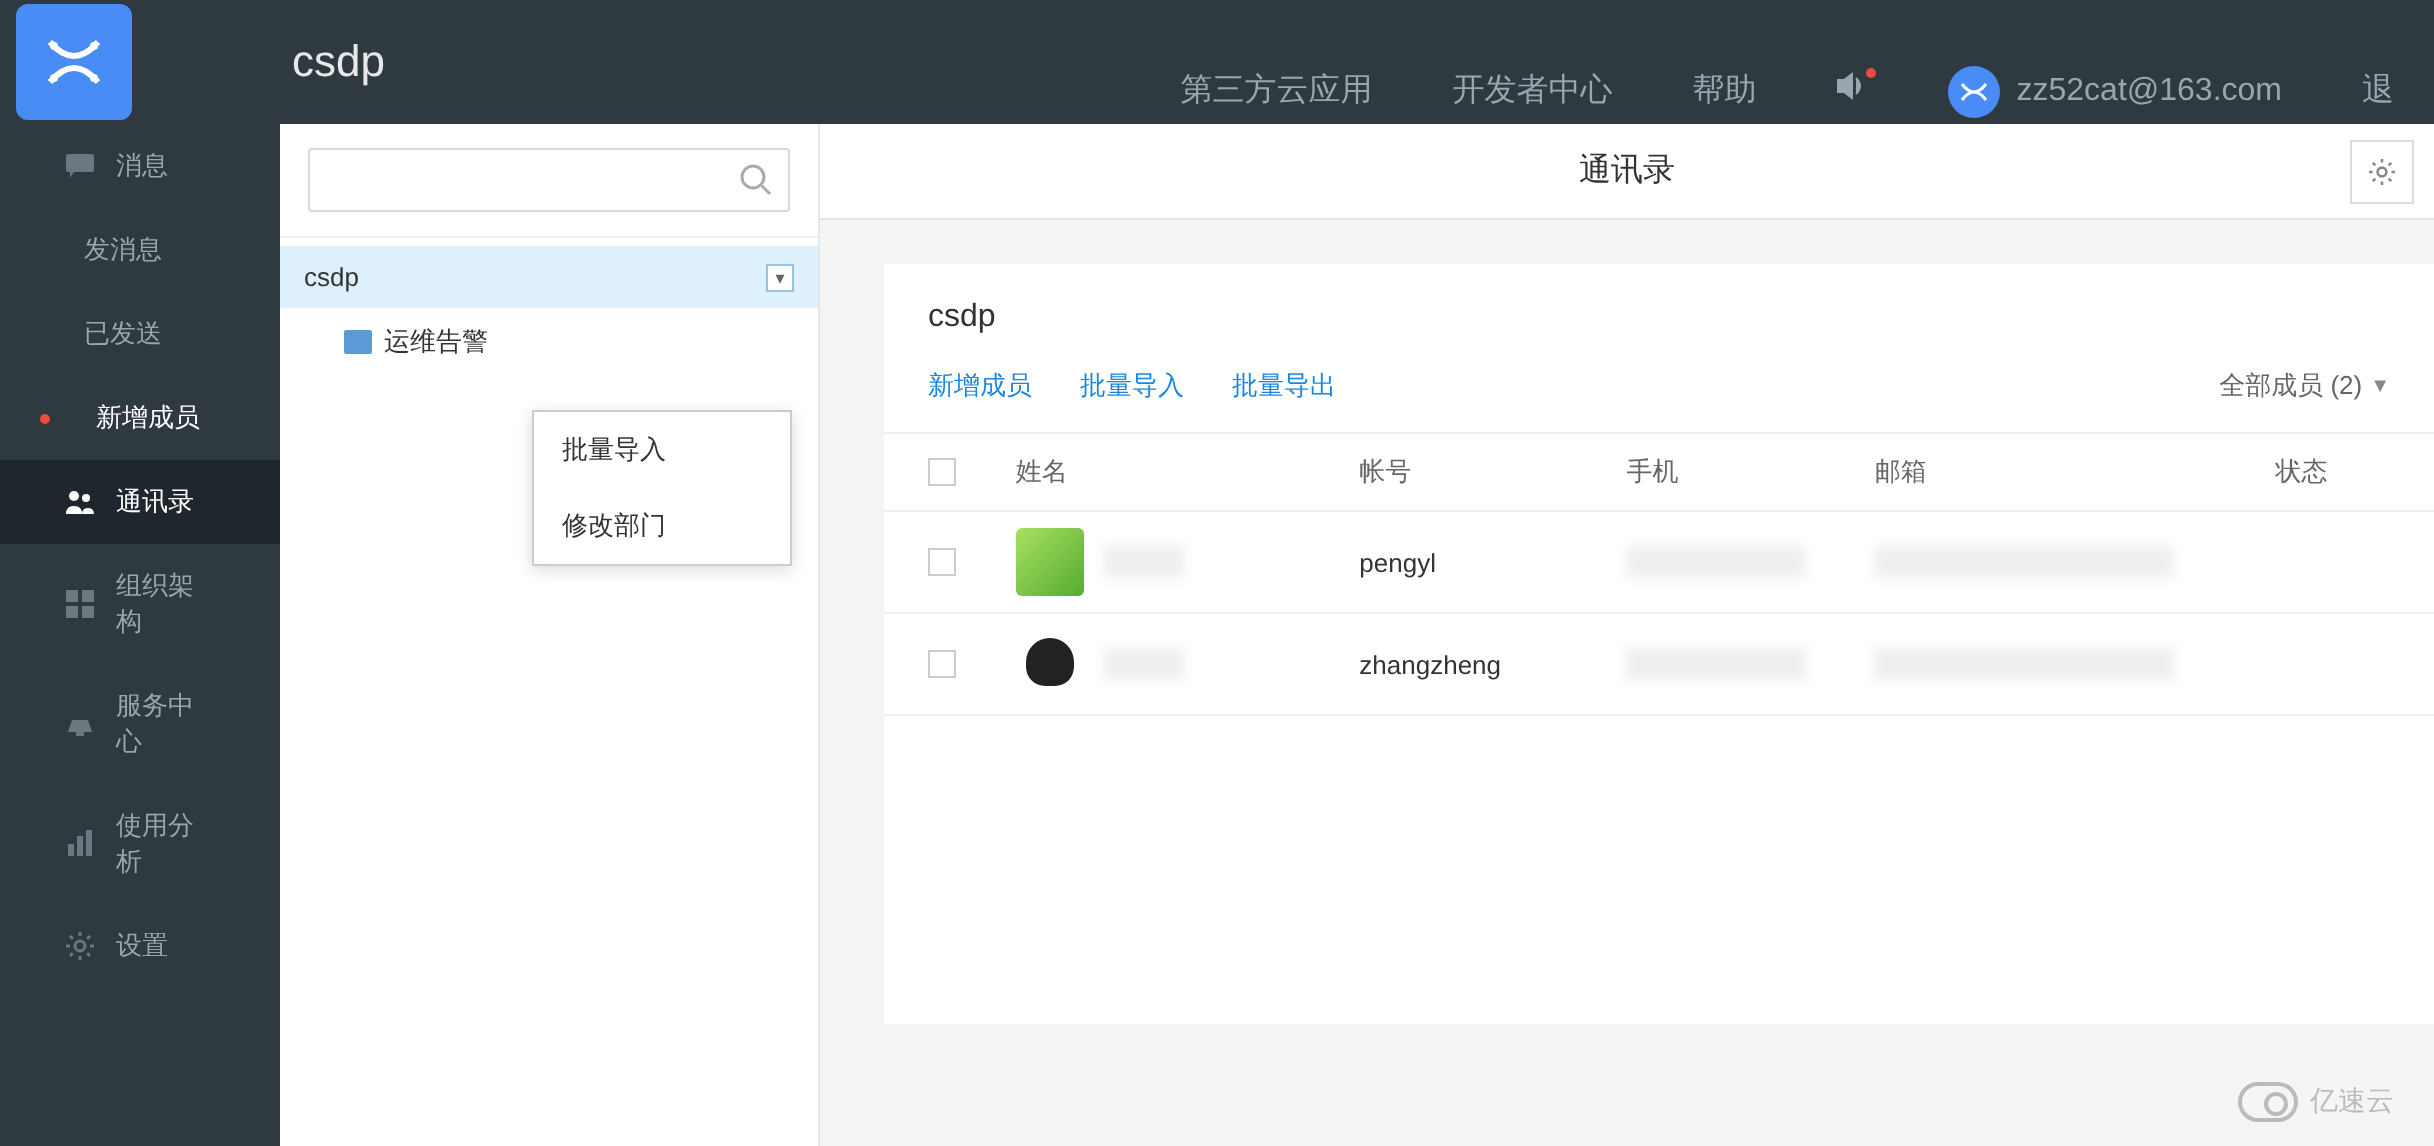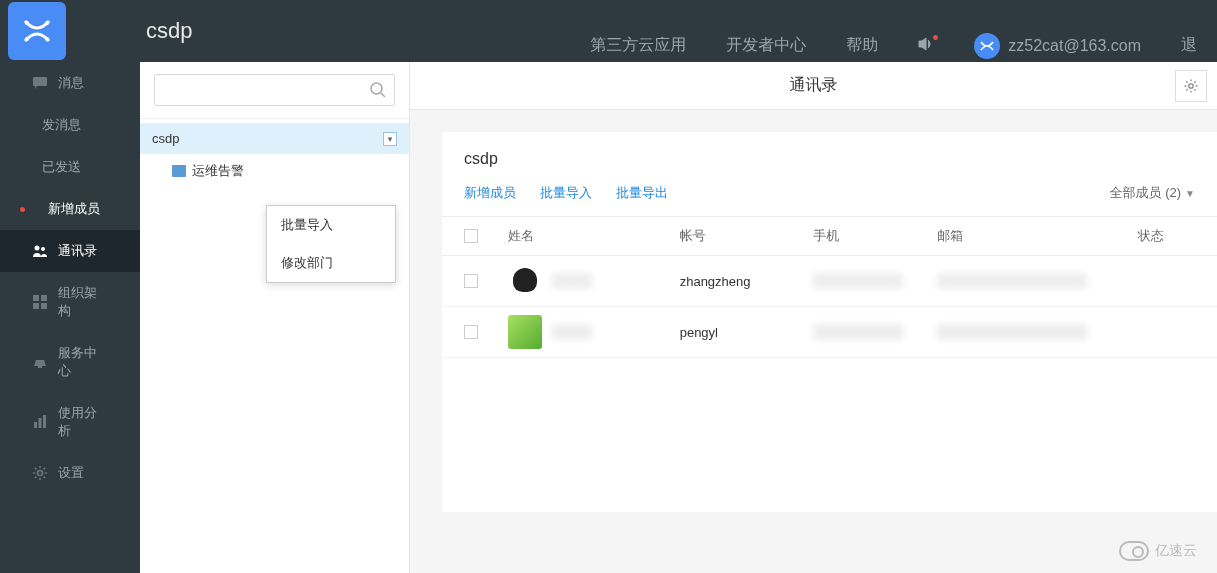--- a/index.html
+++ b/index.html
@@ -225,41 +225,41 @@
         <div class="col-acct">帐号</div>
         <div class="col-phone">手机</div>
         <div class="col-mail">邮箱</div>
         <div class="col-status">状态</div>
       </div>
       <div class="trow">
         <div class="col-chk">
             <div class="chk"></div>
           </div>
         <div class="col-name">
-            <div class="avatar-sq avatar-b"></div>
+            <div class="avatar-sq avatar-a"></div>
             <div class="blur-box bw-40"></div>
           </div>
-        <div class="col-acct">zhangzheng</div>
+        <div class="col-acct">pengyl</div>
         <div class="col-phone">
             <div class="blur-box bw-90"></div>
           </div>
         <div class="col-mail">
             <div class="blur-box bw-150"></div>
           </div>
         <div class="col-status"></div>
       </div>
       <div class="trow">
         <div class="col-chk">
             <div class="chk"></div>
           </div>
         <div class="col-name">
-            <div class="avatar-sq avatar-a"></div>
+            <div class="avatar-sq avatar-b"></div>
             <div class="blur-box bw-40"></div>
           </div>
-        <div class="col-acct">pengyl</div>
+        <div class="col-acct">zhangzheng</div>
         <div class="col-phone">
             <div class="blur-box bw-90"></div>
           </div>
         <div class="col-mail">
             <div class="blur-box bw-150"></div>
           </div>
         <div class="col-status"></div>
       </div>
     </div>
   </div>

